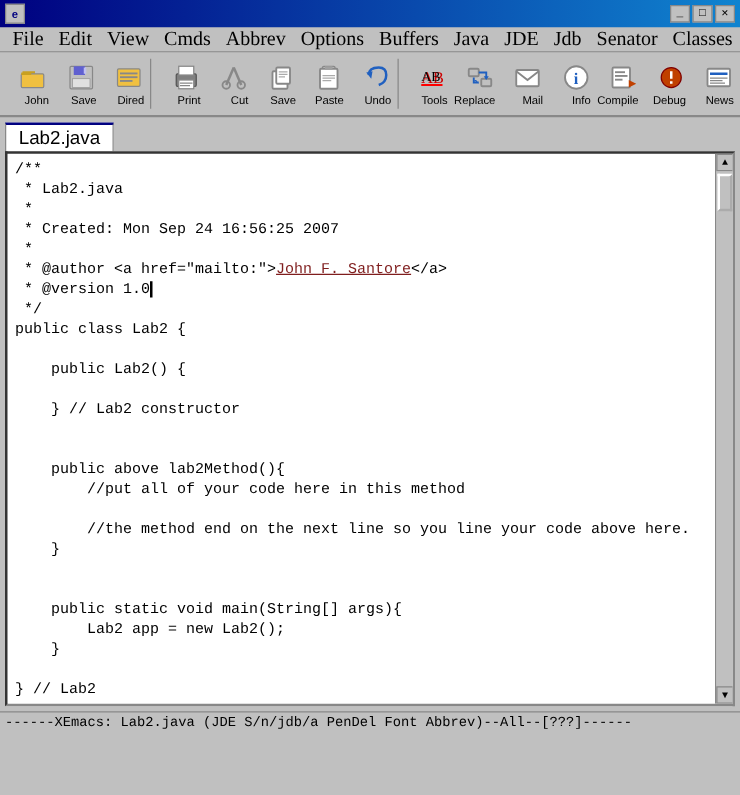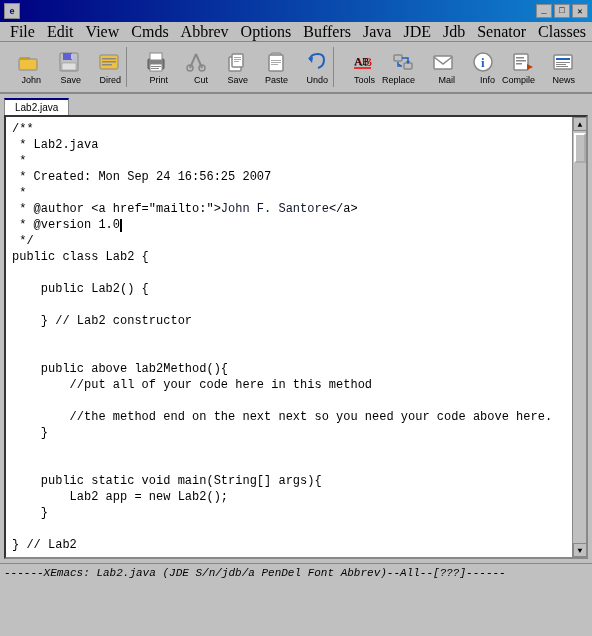--- a/index.html
+++ b/index.html
@@ -118,41 +118,42 @@
       background: #c0c0c0;
       padding: 4px 4px 0 4px;
       display: flex;
     }
     .tab {
       background: #c0c0c0;
       border: 1px solid #888;
       border-bottom: none;
       padding: 2px 10px;
       font-family: Arial, sans-serif;
-      font-size: 10px;
+      font-size: 15px;
       cursor: pointer;
     }
     .tab.active {
       background: white;
       border-top: 2px solid #000080;
     }
     .editor-inner {
       padding: 4px 6px;
       height: 100%;
       overflow: hidden;
     }
     .code-line {
       white-space: pre;
       font-family: 'Courier New', monospace;
       font-size: 12px;
       line-height: 16px;
       color: black;
     }
     .code-link {
-      color: #0f172a;
+      color: #7f1d1d;
+      text-decoration: underline;
     }
     .cursor-pos {
       display: inline-block;
       width: 2px;
       height: 13px;
       background: black;
       vertical-align: text-bottom;
     }
 
     
@@ -193,21 +194,20 @@
     
     .status-bar {
       background: #c0c0c0;
       border-top: 1px solid #888;
       font-family: 'Courier New', monospace;
       font-size: 11px;
       padding: 1px 4px;
       height: 18px;
       display: flex;
       align-items: center;
-      font-style: italic;
     }
 
     .editor-wrapper {
       flex: 1;
       position: relative;
       margin: 0 4px 4px 4px;
       background: white;
       border: 2px inset #888;
       overflow: hidden;
     }
@@ -399,20 +399,30 @@
         <rect x="3" y="4" width="14" height="16" rx="1" fill="white" stroke="#888" stroke-width="1.5"></rect>
         <rect x="5" y="7" width="8" height="1.5" fill="#888"></rect>
         <rect x="5" y="10" width="10" height="1.5" fill="#888"></rect>
         <rect x="5" y="13" width="6" height="1.5" fill="#888"></rect>
         <polygon points="16,14 22,17 16,20" fill="#c04000"></polygon>
       </svg>
     </div>
     <span>Compile</span>
   </div>
 
+  <div class="tool-btn">
+    <div class="tool-icon">
+      <svg width="24" height="24" viewBox="0 0 24 24">
+        <circle cx="12" cy="12" r="8" fill="#c04000" stroke="#800000" stroke-width="1"></circle>
+        <rect x="11" y="7" width="2" height="6" fill="white"></rect>
+        <rect x="11" y="15" width="2" height="2" fill="white"></rect>
+      </svg>
+    </div>
+    <span>Debug</span>
+  </div>
 
   <div class="tool-btn">
     <div class="tool-icon">
       <svg width="24" height="24" viewBox="0 0 24 24">
         <rect x="3" y="5" width="18" height="14" rx="1" fill="white" stroke="#888" stroke-width="1.5"></rect>
         <rect x="5" y="8" width="14" height="2" fill="#2060c0"></rect>
         <rect x="5" y="12" width="14" height="1" fill="#888"></rect>
         <rect x="5" y="14" width="10" height="1" fill="#888"></rect>
         <rect x="5" y="16" width="12" height="1" fill="#888"></rect>
       </svg>
@@ -440,21 +450,21 @@
     <div class="code-line">public class Lab2 {</div>
     <div class="code-line">&nbsp;</div>
     <div class="code-line">    public Lab2() {</div>
     <div class="code-line">&nbsp;</div>
     <div class="code-line">    } // Lab2 constructor</div>
     <div class="code-line">&nbsp;</div>
     <div class="code-line">&nbsp;</div>
     <div class="code-line">    public above lab2Method(){</div>
     <div class="code-line">        //put all of your code here in this method</div>
     <div class="code-line">&nbsp;</div>
-    <div class="code-line">        //the method end on the next next so you need your code above here.</div>
+    <div class="code-line">        //the method end on the next line so you line your code above here.</div>
     <div class="code-line">    }</div>
     <div class="code-line">&nbsp;</div>
     <div class="code-line">&nbsp;</div>
     <div class="code-line">    public static void main(String[] args){</div>
     <div class="code-line">        Lab2 app = new Lab2();</div>
     <div class="code-line">    }</div>
     <div class="code-line">&nbsp;</div>
     <div class="code-line">} // Lab2</div>
   </div>
 

